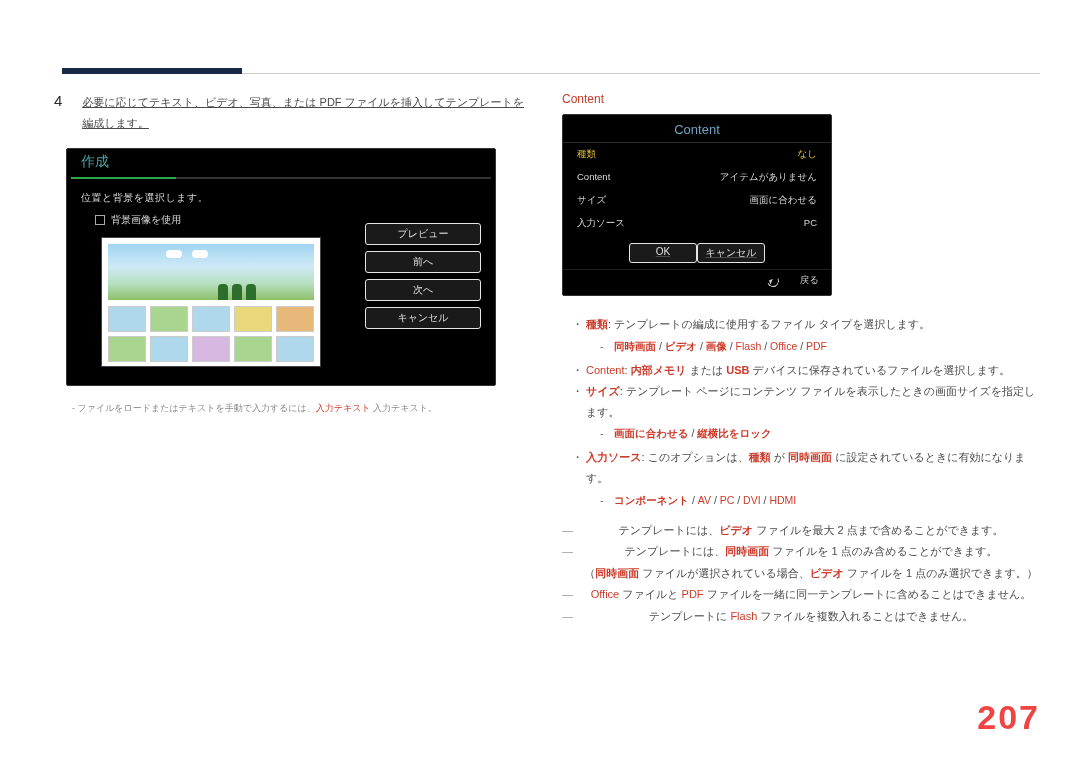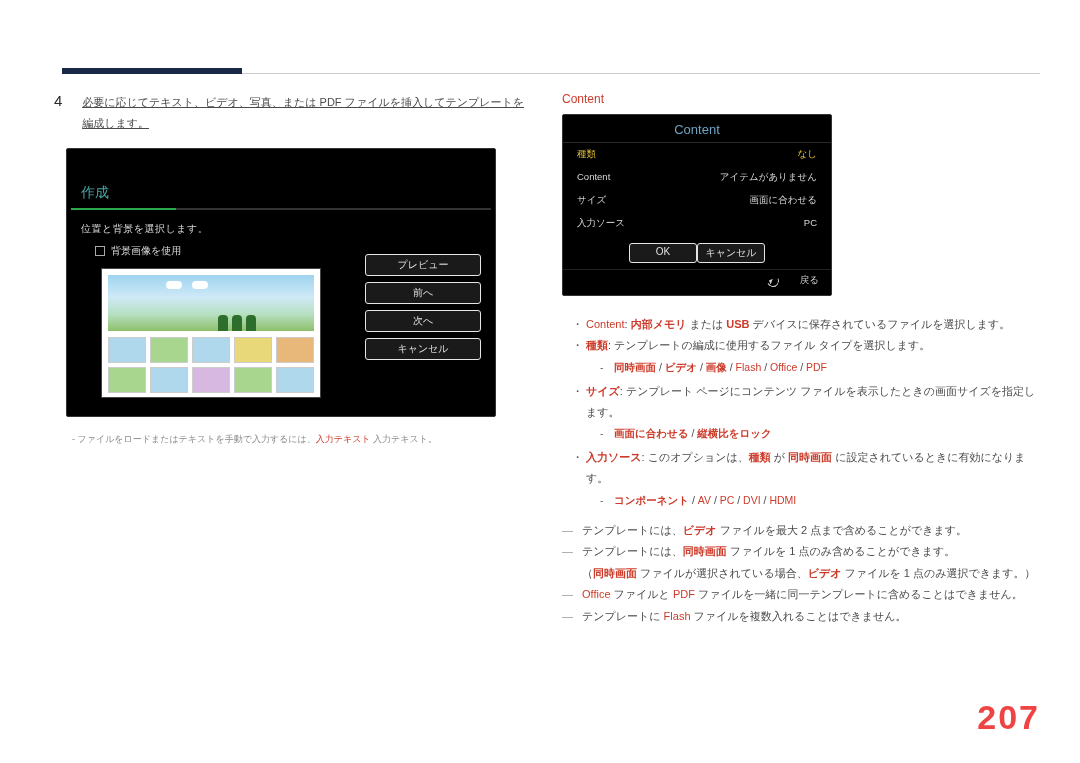--- a/index.html
+++ b/index.html
@@ -61,22 +61,21 @@
     margin-left: 12px;
     width: 430px;
     background: #000;
     border-radius: 2px;
     border: 1px solid #333;
     overflow: hidden;
   }
   .osd-title-create {
     color: #4aa3a3;
     font-size: 14px;
-    padding: 20px 14px 6px;
-    margin-top: 15px;
+    padding: 4px 14px 6px;
   }
   .osd-underline {
     height: 2px;
     background: linear-gradient(to right, #2aa84a 0%, #2aa84a 25%, #333 25%);
     margin: 0 4px;
   }
   .osd-body-left {
     padding: 12px 14px 18px;
     color: #dcdcdc;
     font-size: 10px;
@@ -180,20 +179,21 @@
     padding: 5px 14px;
     font-size: 9.5px;
     color: #d8d8d8;
   }
   .osd-row.hl .lbl, .osd-row.hl .val { color: #e6c23a; }
   .osd-row .val { text-align: right; }
   .osd-btn-row {
     display: flex;
     justify-content: center;
     padding: 8px 0 6px;
+    text-decoration: underline;
   }
   .osd-btn-row .osd-btn { width: 68px; padding: 2px 0; }
   .osd-return {
     display: flex;
     justify-content: flex-end;
     align-items: center;
     gap: 21px;
     color: #ccc;
     font-size: 9.5px;
     padding: 4px 12px 8px;
@@ -235,21 +235,21 @@
     padding-left: 14px;
     font-size: 10.5px;
     line-height: 1.8;
   }
   .sub-list > li::before {
     content: "-";
     position: absolute;
     left: 0;
     color: #666;
   }
-  .dash-list { list-style: none; margin-left: 0; }
+  .dash-list { list-style: none; margin-left: 0; text-align: center; }
   .dash-list > li {
     position: relative;
     padding-left: 20px;
     line-height: 1.95;
     font-size: 11px;
     color: #4a4a4a;
   }
   .dash-list > li::before {
     content: "―";
     position: absolute;
@@ -356,31 +356,31 @@
         <div class="osd-btn">キャンセル</div>
       </div>
       <div class="osd-return">
         <span class="ret-icon"></span>
         <span>戻る</span>
       </div>
     </div>
 
     <ul class="b-list">
       <li>
-        <span class="red">Content</span>: <span class="bold-red">内部メモリ</span><span> または </span><span class="bold-red">USB</span><span> デバイスに保存されているファイルを選択します。</span>
-      </li>
-      <li>
         <span class="bold-red">種類</span><span>: テンプレートの編成に使用するファイル タイプを選択します。</span>
         <ul class="sub-list">
           <li>
             <span class="bold-red">同時画面</span> / <span class="bold-red">ビデオ</span> / <span class="bold-red">画像</span> / <span class="red">Flash</span> / <span class="red">Office</span> / <span class="red">PDF</span>
           </li>
         </ul>
       </li>
       <li>
+        <span class="red">Content</span>: <span class="bold-red">内部メモリ</span><span> または </span><span class="bold-red">USB</span><span> デバイスに保存されているファイルを選択します。</span>
+      </li>
+      <li>
         <span class="bold-red">サイズ</span><span>: テンプレート ページにコンテンツ ファイルを表示したときの画面サイズを指定します。</span>
         <ul class="sub-list">
           <li>
             <span class="bold-red">画面に合わせる</span> / <span class="bold-red">縦横比をロック</span>
           </li>
         </ul>
       </li>
       <li>
         <span class="bold-red">入力ソース</span><span>: このオプションは、</span><span class="bold-red">種類</span><span> が </span><span class="bold-red">同時画面</span><span> に設定されているときに有効になります。</span>
         <ul class="sub-list">

